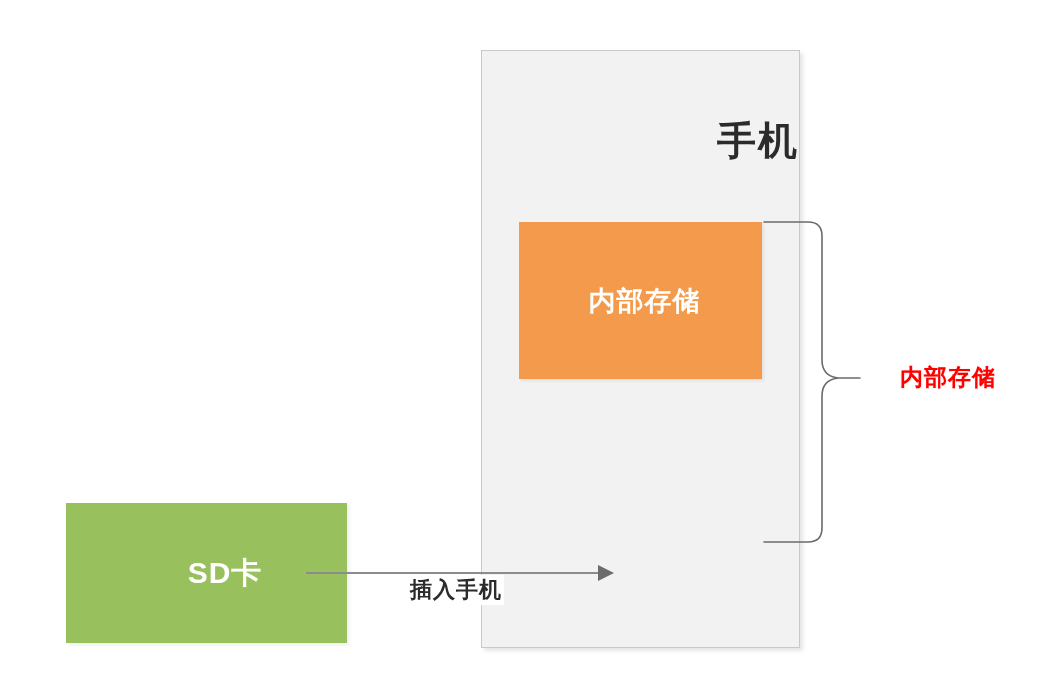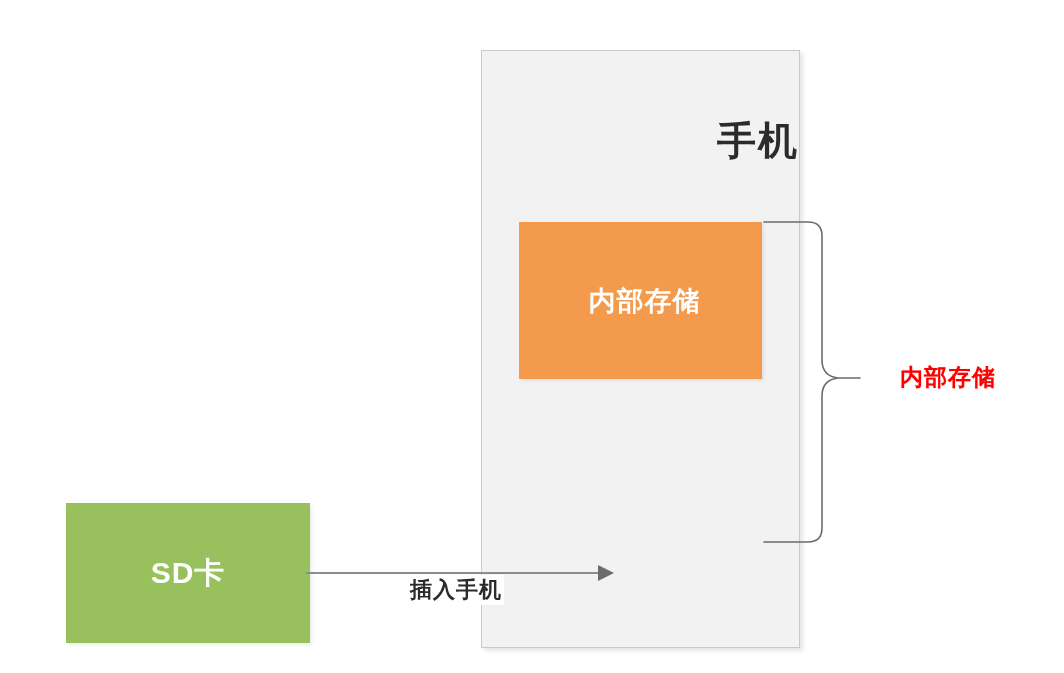--- a/index.html
+++ b/index.html
@@ -99,20 +99,21 @@
     height: 140px;
     background: #98c05c;
     display: flex;
     align-items: center;
     justify-content: center;
     color: #ffffff;
     font-size: 30px;
     font-weight: 700;
     letter-spacing: 1px;
     box-shadow: 2px 2px 4px rgba(0,0,0,0.08);
+    padding-left: 37px;
   }
 
   
   .arrow-svg {
     position: absolute;
     left: 306px;
     top: 556px;
     width: 310px;
     height: 36px;
     pointer-events: none;

